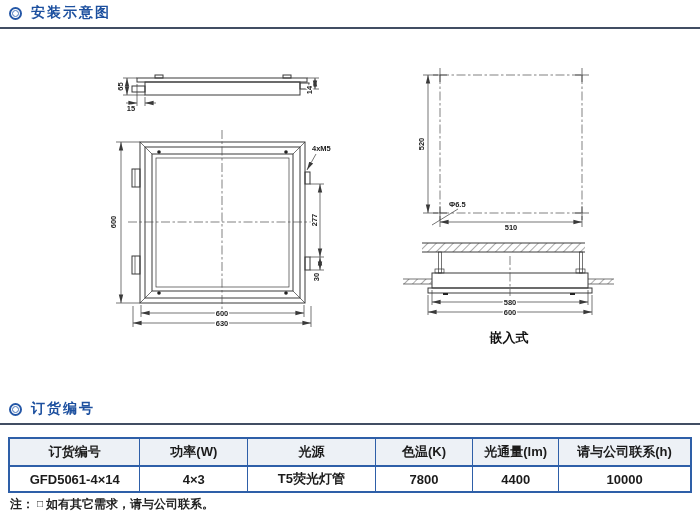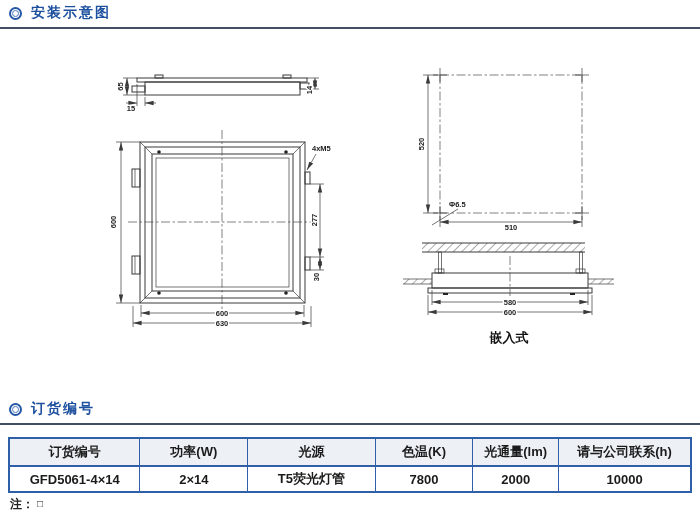--- a/index.html
+++ b/index.html
@@ -215,27 +215,28 @@
         <th>功率(W)</th>
         <th>光源</th>
         <th>色温(K)</th>
         <th>光通量(lm)</th>
         <th>请与公司联系(h)</th>
       </tr>
     </thead>
     <tbody>
       <tr>
         <td>GFD5061-4×14</td>
-        <td>2×14</td>
+        <td>4×3</td>
         <td>T5荧光灯管</td>
         <td>7800</td>
-        <td>2000</td>
+        <td>4400</td>
         <td>10000</td>
       </tr>
     </tbody>
   </table>
 
   <div class="note">
     <span>注：</span>
     <span class="bullet">□</span>
+    <span>如有其它需求，请与公司联系。</span>
   </div>
 
 </div>
 
 </body></html>

